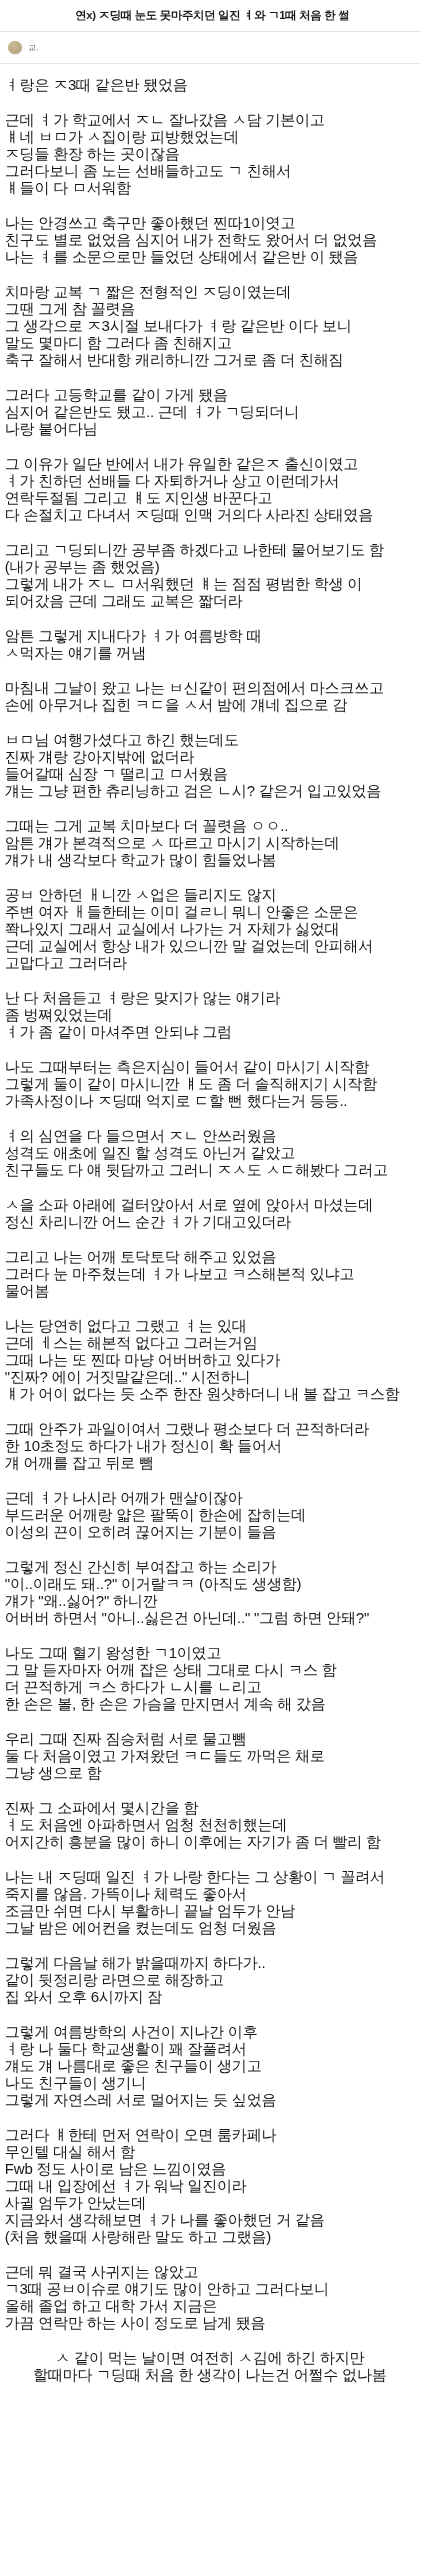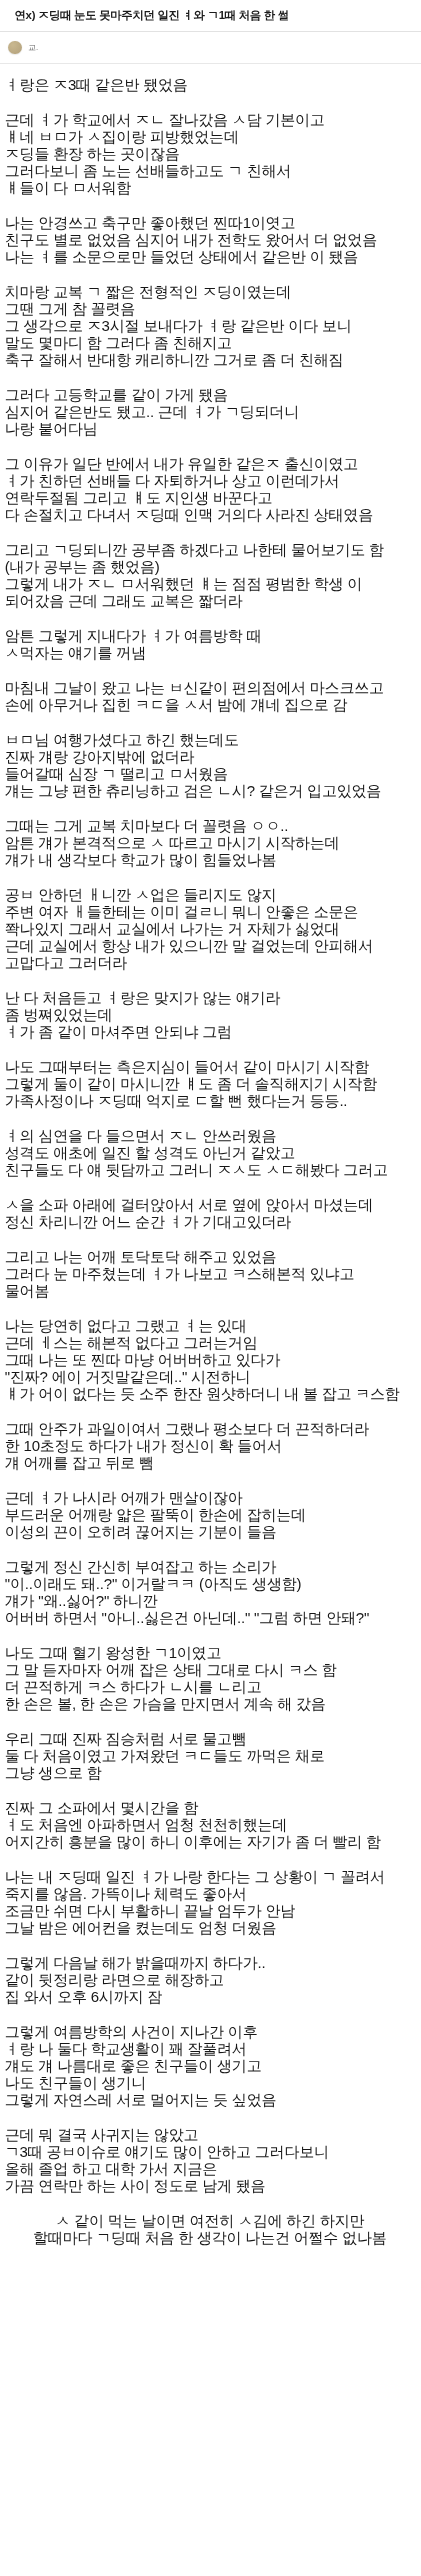--- a/index.html
+++ b/index.html
@@ -8,20 +8,21 @@
   body {
     width: 422px;
     font-family: "Liberation Sans", "DejaVu Sans", sans-serif;
     color: #191919;
   }
   .page { width: 422px; background: #fff; }
 
   .post-header {
     padding: 7.8px 12px 7.2px 14.5px;
     border-bottom: 0.6px solid #e2e2e2;
+    text-align: center;
   }
   .post-title {
     font-size: 11.4px;
     font-weight: 700;
     color: #1b1b1b;
     letter-spacing: -0.3px;
     line-height: 15.7px;
   }
 
   .author-row {
@@ -156,20 +157,27 @@
 조금만 쉬면 다시 부활하니 끝날 엄두가 안남
 그날 밤은 에어컨을 켰는데도 엄청 더웠음</p>
       <p class="para">그렇게 다음날 해가 밝을때까지 하다가..
 같이 뒷정리랑 라면으로 해장하고
 집 와서 오후 6시까지 잠</p>
       <p class="para">그렇게 여름방학의 사건이 지나간 이후
 ㅕ랑 나 둘다 학교생활이 꽤 잘풀려서
 걔도 걔 나름대로 좋은 친구들이 생기고
 나도 친구들이 생기니
 그렇게 자연스레 서로 멀어지는 듯 싶었음</p>
+      <p class="para">그러다 ㅒ한테 먼저 연락이 오면 룸카페나
+무인텔 대실 해서 함
+Fwb 정도 사이로 남은 느낌이였음
+그때 내 입장에선 ㅕ가 워낙 일진이라
+사귈 엄두가 안났는데
+지금와서 생각해보면 ㅕ가 나를 좋아했던 거 같음
+(처음 했을때 사랑해란 말도 하고 그랬음)</p>
       <p class="para">근데 뭐 결국 사귀지는 않았고
 ㄱ3때 공ㅂ이슈로 얘기도 많이 안하고 그러다보니
 올해 졸업 하고 대학 가서 지금은
 가끔 연락만 하는 사이 정도로 남게 됐음</p>
       <p class="para">ㅅ 같이 먹는 날이면 여전히 ㅅ김에 하긴 하지만
 할때마다 ㄱ딩때 처음 한 생각이 나는건 어쩔수 없나봄</p>
     </main>
 
 </div>
 

